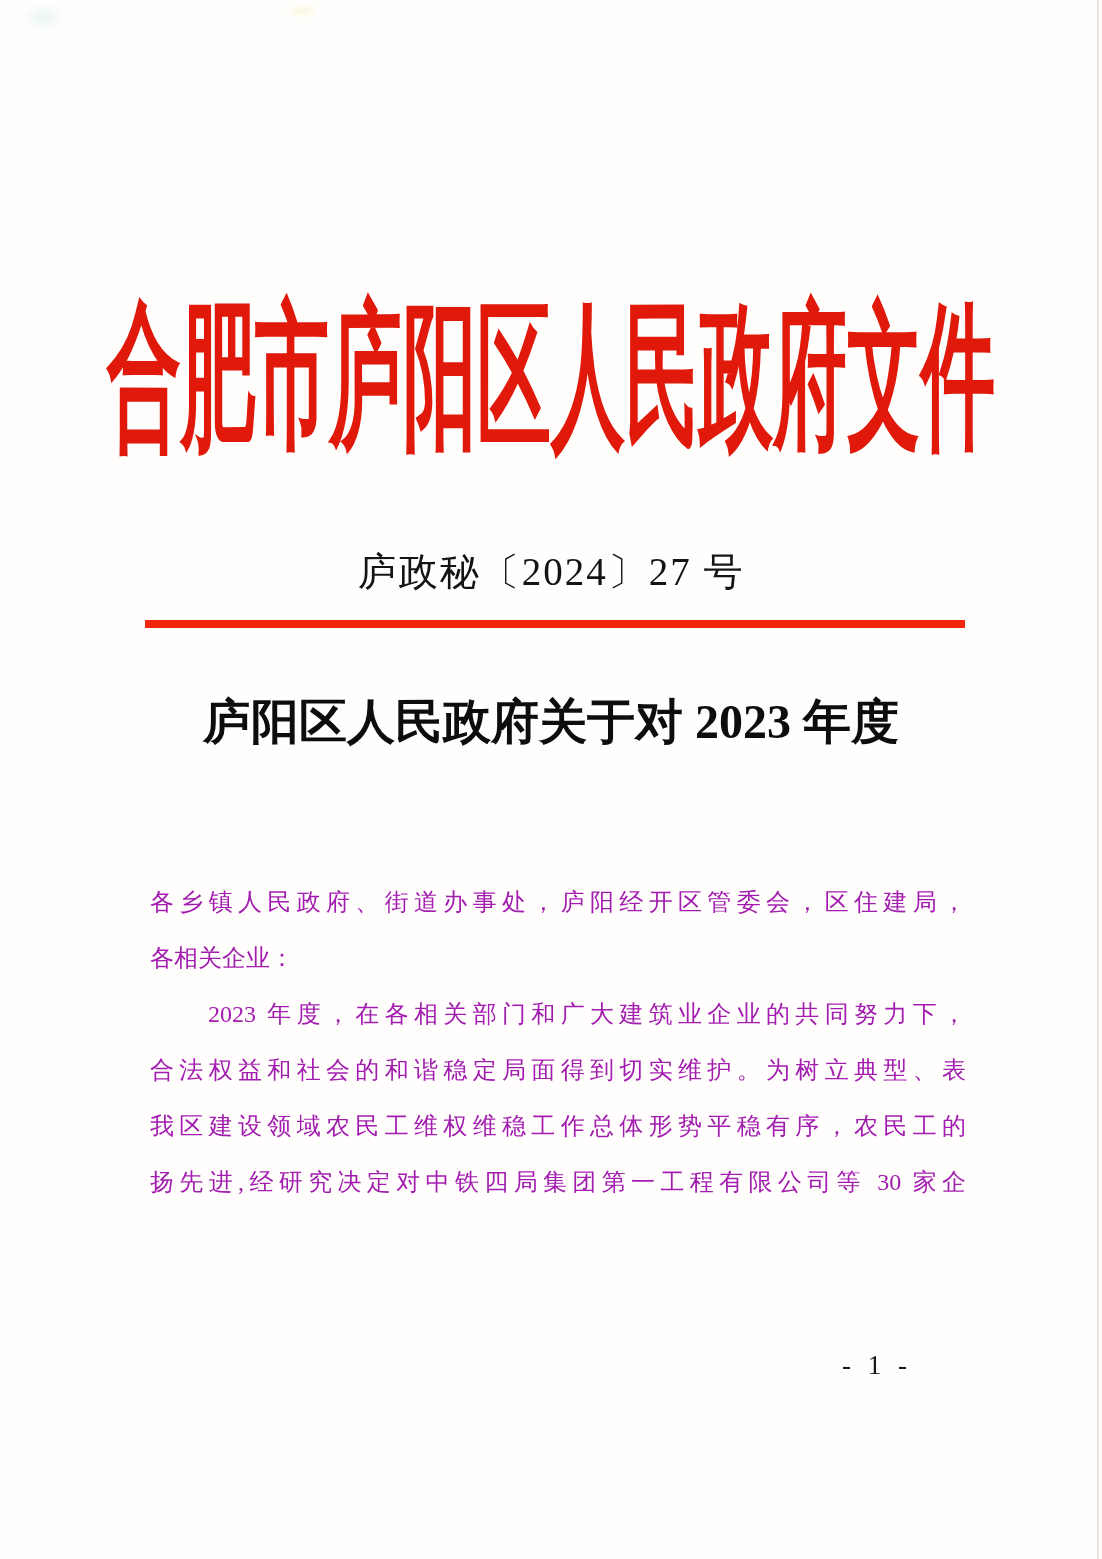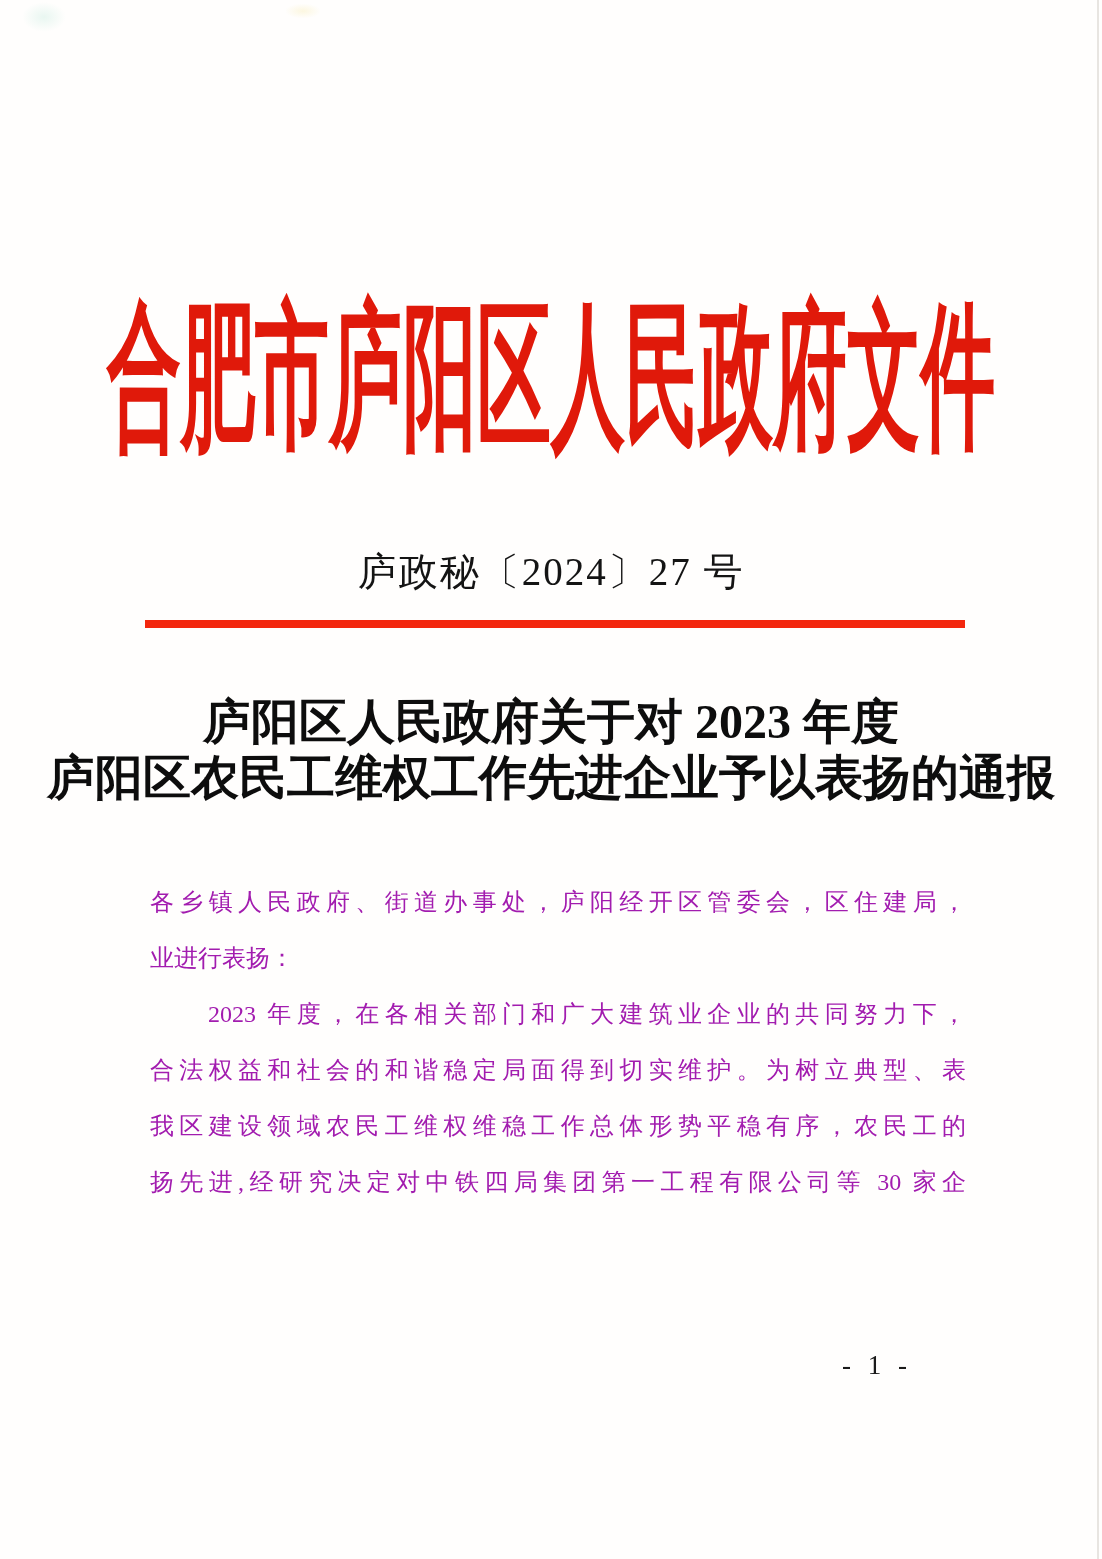--- a/index.html
+++ b/index.html
@@ -103,26 +103,25 @@
   <div class="banner-wrap">
     <div class="banner">合肥市庐阳区人民政府文件</div>
   </div>
 
   <div class="docnum">庐政秘〔2024〕27 号</div>
 
   <div class="red-rule"></div>
 
   <div class="doc-title">
     <div>庐阳区人民政府关于对 2023 年度</div>
-    <div>庐阳区农民工维权工作先进企业予以表扬的通报</div>
   </div>
 
   <div class="body-text">
     <div class="bline just">各乡镇人民政府、街道办事处，庐阳经开区管委会，区住建局，</div>
-    <div class="bline">业进行表扬：</div>
+    <div class="bline">各相关企业：</div>
     <div class="bline just indent">2023 年度，在各相关部门和广大建筑业企业的共同努力下，</div>
     <div class="bline just">合法权益和社会的和谐稳定局面得到切实维护。为树立典型、表</div>
     <div class="bline just">我区建设领域农民工维权维稳工作总体形势平稳有序，农民工的</div>
     <div class="bline just">扬先进,经研究决定对中铁四局集团第一工程有限公司等 30 家企</div>
   </div>
 
   <div class="pageno">- 1 -</div>
 
 </div>
 

